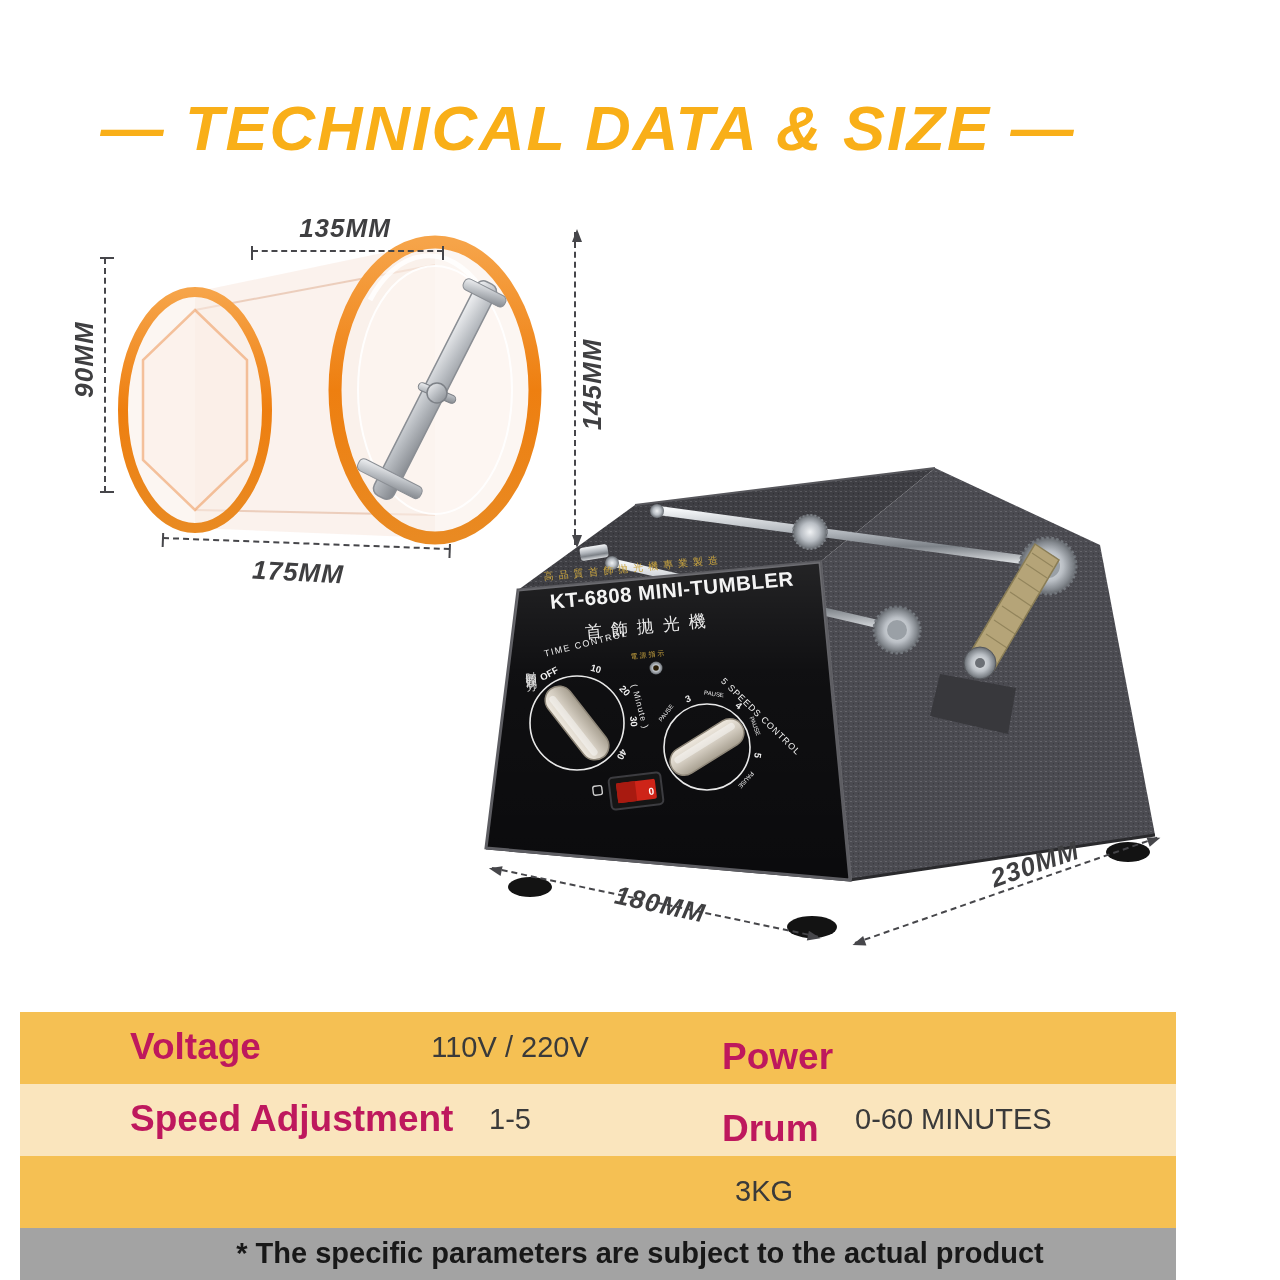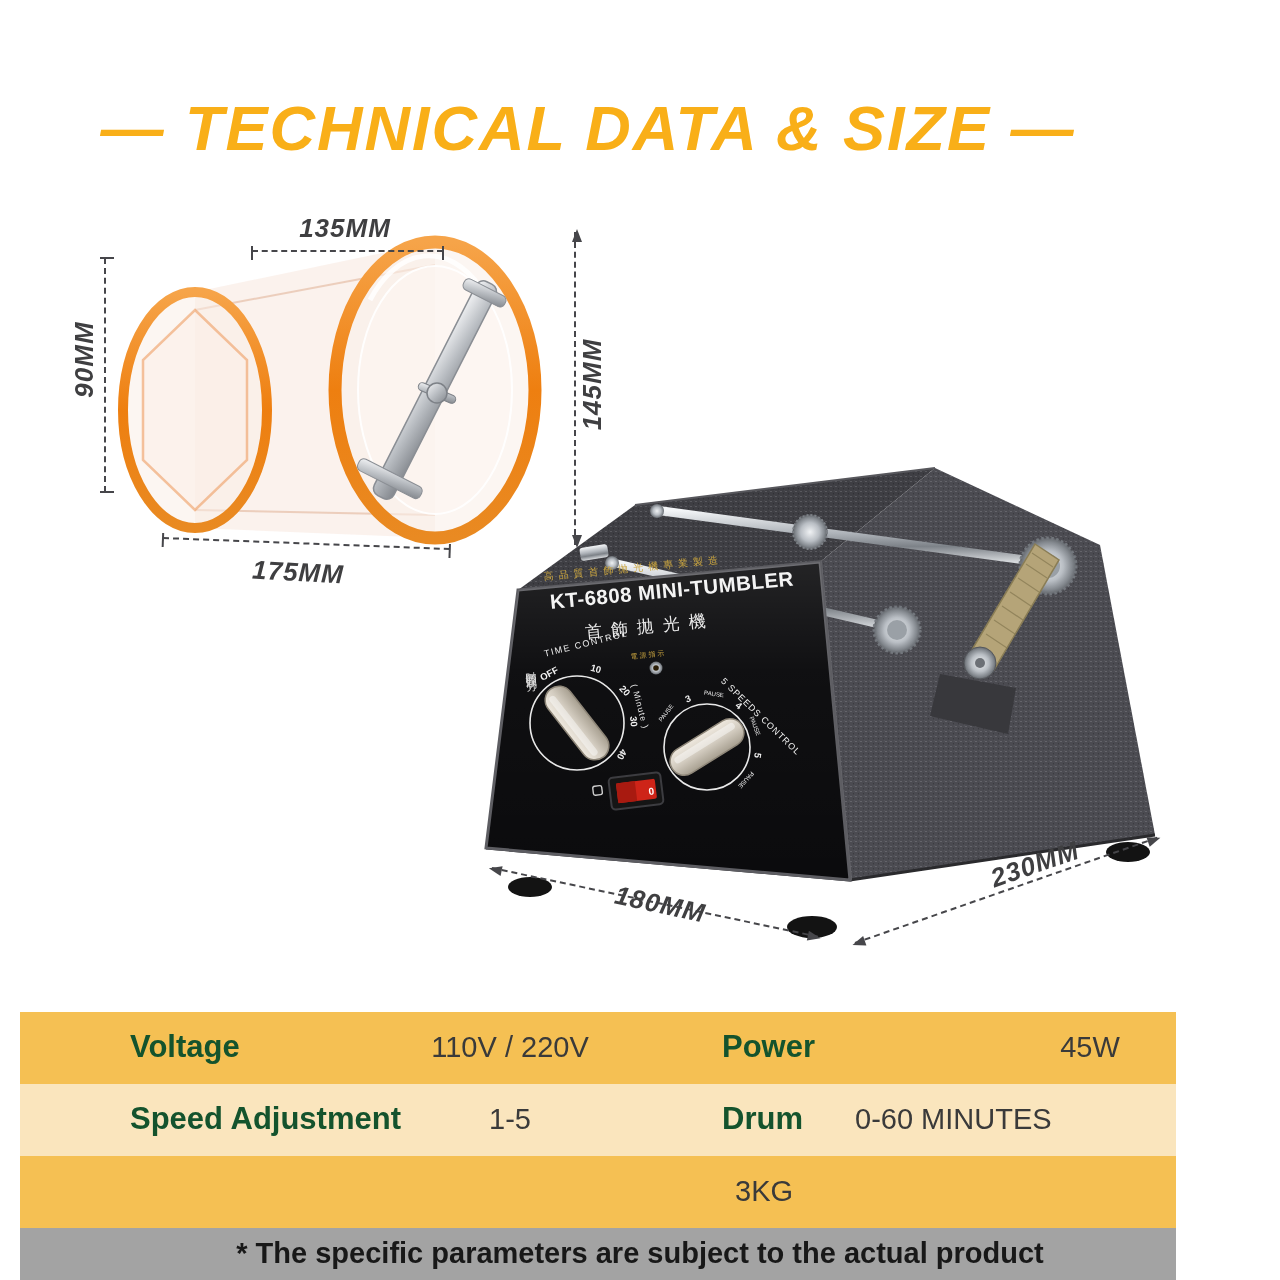--- a/index.html
+++ b/index.html
@@ -85,25 +85,25 @@
   #sm5{left:743px;top:750px;transform:rotate(100deg);}
   #sm6{left:731px;top:777px;transform:rotate(132deg);}
 
   
   .spec-table{position:absolute;left:20px;top:1012px;width:1240px;}
   .row{position:relative;width:100%;}
   .row.dark{background:#F5C053;height:72px;}
   .row.light{background:#FAE5BD;height:72px;}
   .row.foot{background:#a3a3a3;height:52px;}
   .c{position:absolute;top:50%;transform:translateY(-52%);white-space:nowrap;}
-  .c.label{font-size:31px;font-weight:700;color:#14532d;}
+  .c.label{font-size:37px;font-weight:700;color:#be185d;}
   .c.value{font-size:29px;font-weight:400;color:#3a3a3a;}
   .c1{left:110px;}
   .c2{left:340px;width:300px;text-align:center;}
-  .c3{left:702px;}
+  .c3{left:702px;margin-top:10px;}
   .r1 .c4{left:920px;width:300px;text-align:center;}
   .r2 .c4{left:835px;width:320px;}
   .r3 .c2v{left:715px;width:auto;text-align:left;}
   .footnote{position:absolute;left:0;top:50%;transform:translateY(-52%);width:100%;text-align:center;
             font-size:29px;font-weight:700;color:#181818;}
 </style>
 </head>
 <body>
 
 <div class="page">
@@ -310,21 +310,20 @@
   <span class="dim" id="dim-175">175MM</span>
   <span class="dim" id="dim-100">100MM</span>
   <span class="dim" id="dim-230">230MM</span>
   <span class="dim" id="dim-180">180MM</span>
 
   <section class="spec-table">
     <div class="row dark r1">
       <span class="c label c1">Voltage</span>
       <span class="c value c2">110V / 220V</span>
       <span class="c label c3">Power</span>
-      <span class="c value c4">45W</span>
     </div>
     <div class="row light r2">
       <span class="c label c1">Speed Adjustment</span>
       <span class="c value c2">1-5</span>
       <span class="c label c3">Drum</span>
       <span class="c value c4">0-60 MINUTES</span>
     </div>
     <div class="row dark r3">
       <span class="c value c2v">3KG</span>
     </div>

